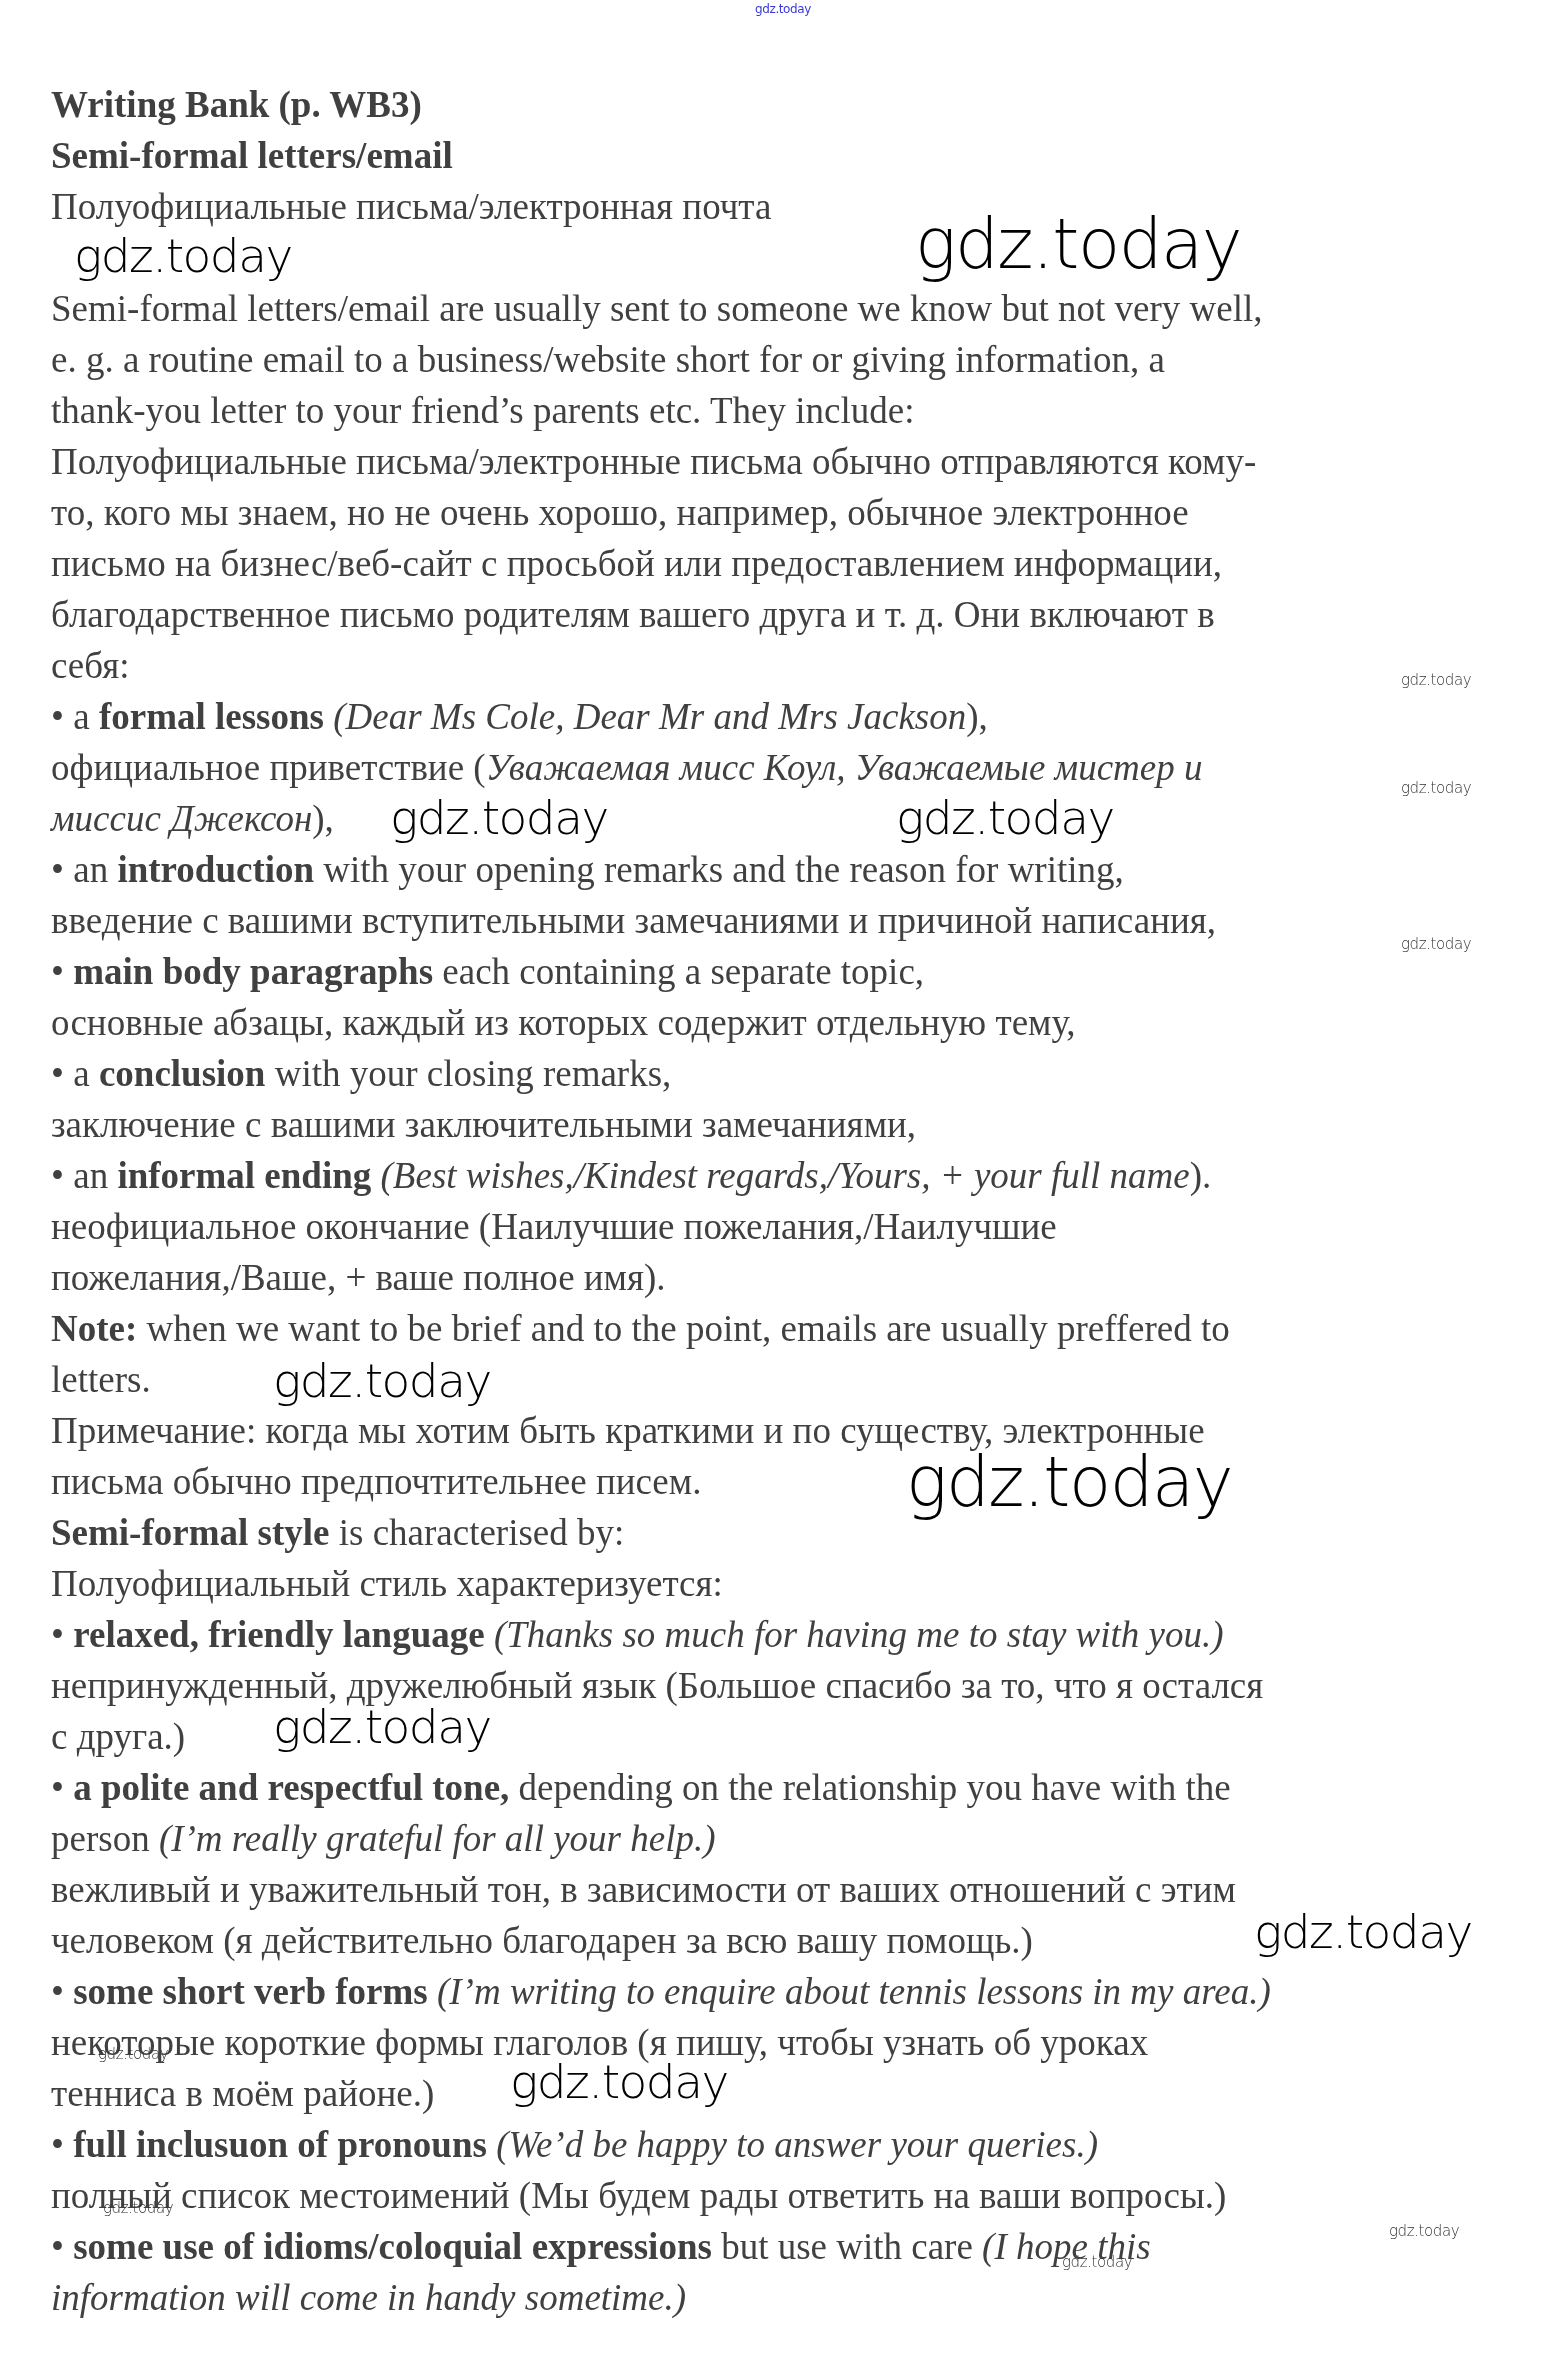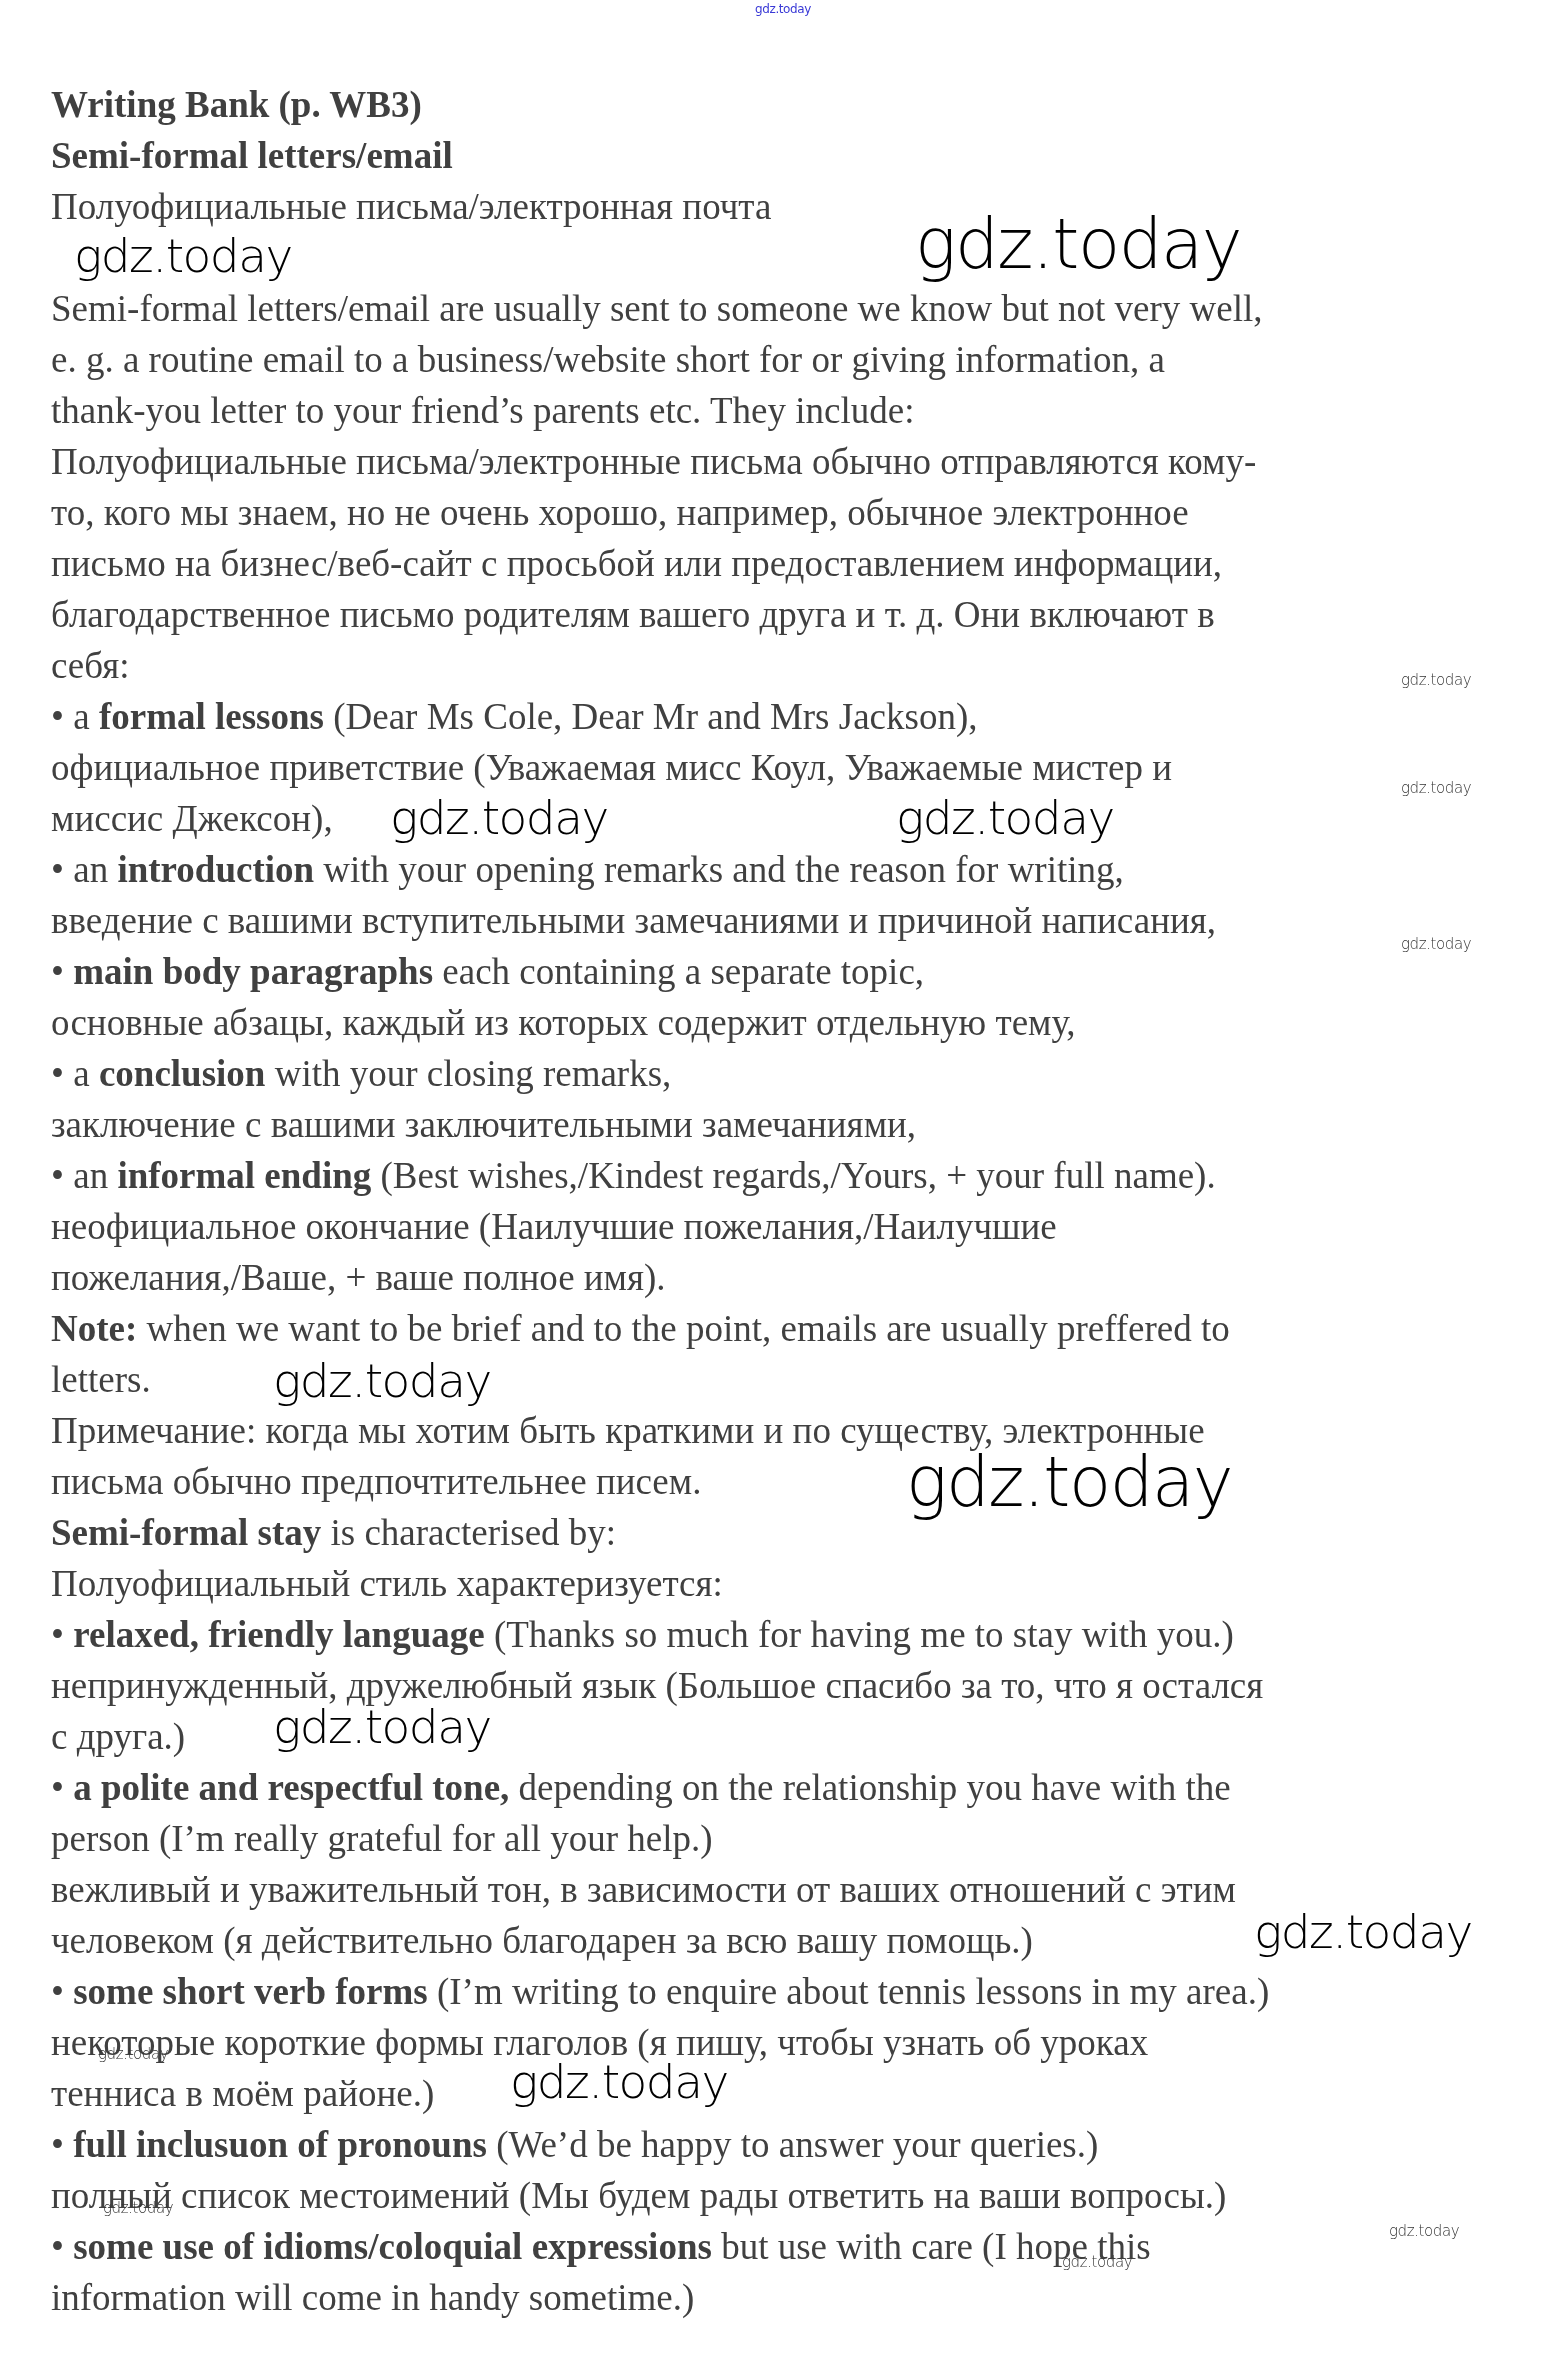--- a/index.html
+++ b/index.html
@@ -4,21 +4,21 @@
 <style>
   html, body { margin: 0; padding: 0; background: #ffffff; }
   body { width: 1566px; height: 2354px; position: relative; overflow: hidden; }
   .page { position: absolute; left: 0; top: 0; width: 1249px; height: 2354px; }
   .top-wm { position: absolute; top: 1.5px; left: 0; width: 1566px; text-align: center;
     font-family: "DejaVu Sans", sans-serif; font-size: 12px; color: #3a3ad6; letter-spacing: -0.4px; }
   .content { position: absolute; left: 51px; top: 79px; width: 1480px;
     font-family: "Liberation Serif", serif; font-size: 37px; line-height: 51px; color: #404040; }
   .line { white-space: nowrap; height: 51px; }
   .b { font-weight: bold; }
-  .i { }
+  .i { font-style: italic; }
   .wm { position: absolute; font-family: "DejaVu Sans", sans-serif; color: #000; font-weight: 200;
     letter-spacing: -1.5px; white-space: nowrap; }
   .wm-big { font-size: 69px; }
   .wm-med { font-size: 47px; }
   .wm-sm { font-size: 15px; color: #333; letter-spacing: -0.4px; }
 </style>
 </head>
 <body>
 
 <div class="page">
@@ -71,21 +71,21 @@
     <div class="line">пожелания,/Ваше, + ваше полное имя).</div>
 
     <div class="line">
       <span class="b">Note:</span><span> when we want to be brief and to the point, emails are usually preffered to</span>
     </div>
     <div class="line">letters.</div>
     <div class="line">Примечание: когда мы хотим быть краткими и по существу, электронные</div>
     <div class="line">письма обычно предпочтительнее писем.</div>
 
     <div class="line">
-      <span class="b">Semi-formal stay</span><span> is characterised by:</span>
+      <span class="b">Semi-formal style</span><span> is characterised by:</span>
     </div>
     <div class="line">Полуофициальный стиль характеризуется:</div>
 
     <div class="line">
       <span>• </span><span class="b">relaxed, friendly language</span><span> </span><span class="i">(Thanks so much for having me to stay with you.)</span>
     </div>
     <div class="line">непринужденный, дружелюбный язык (Большое спасибо за то, что я остался</div>
     <div class="line">с друга.)</div>
 
     <div class="line">

